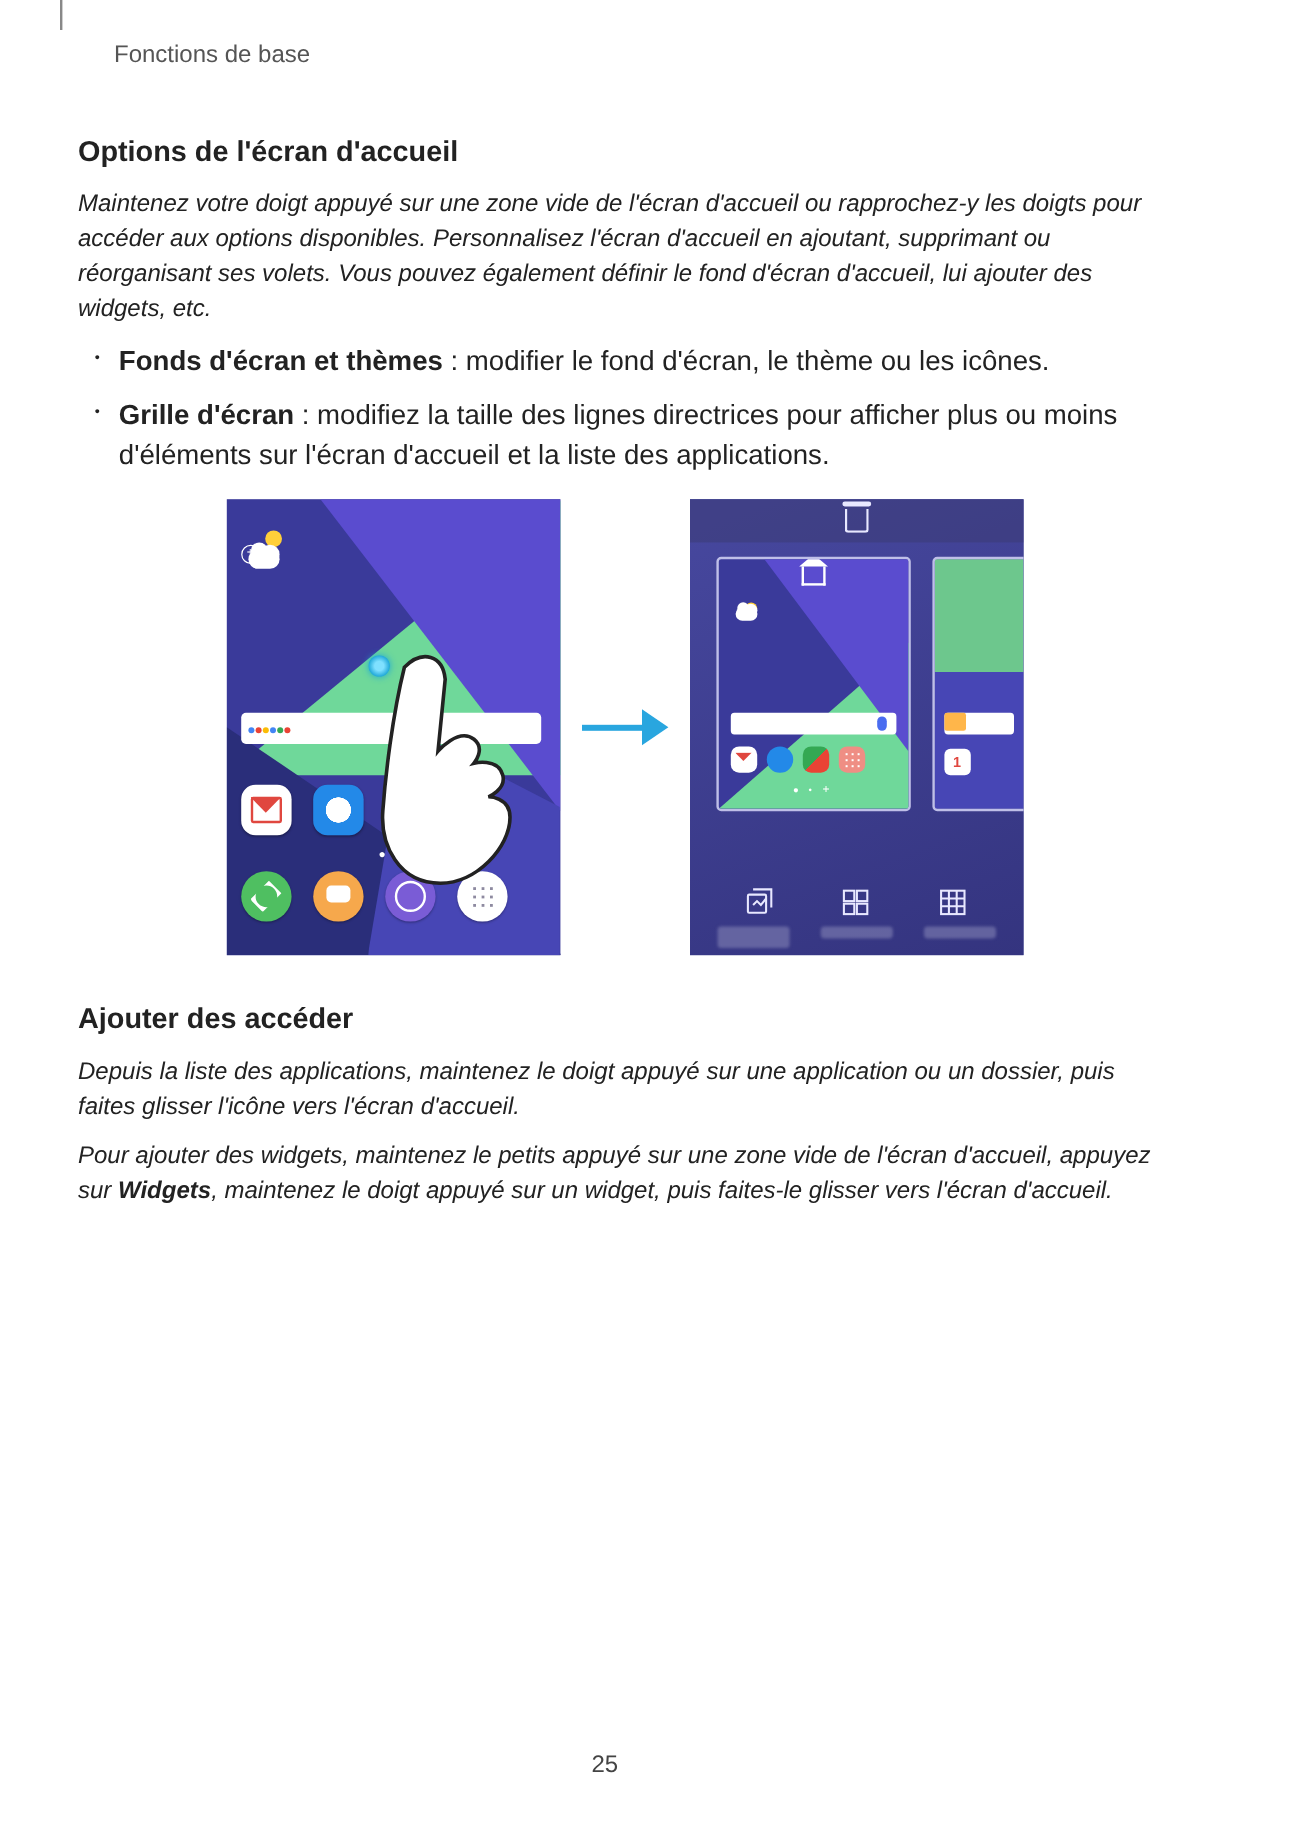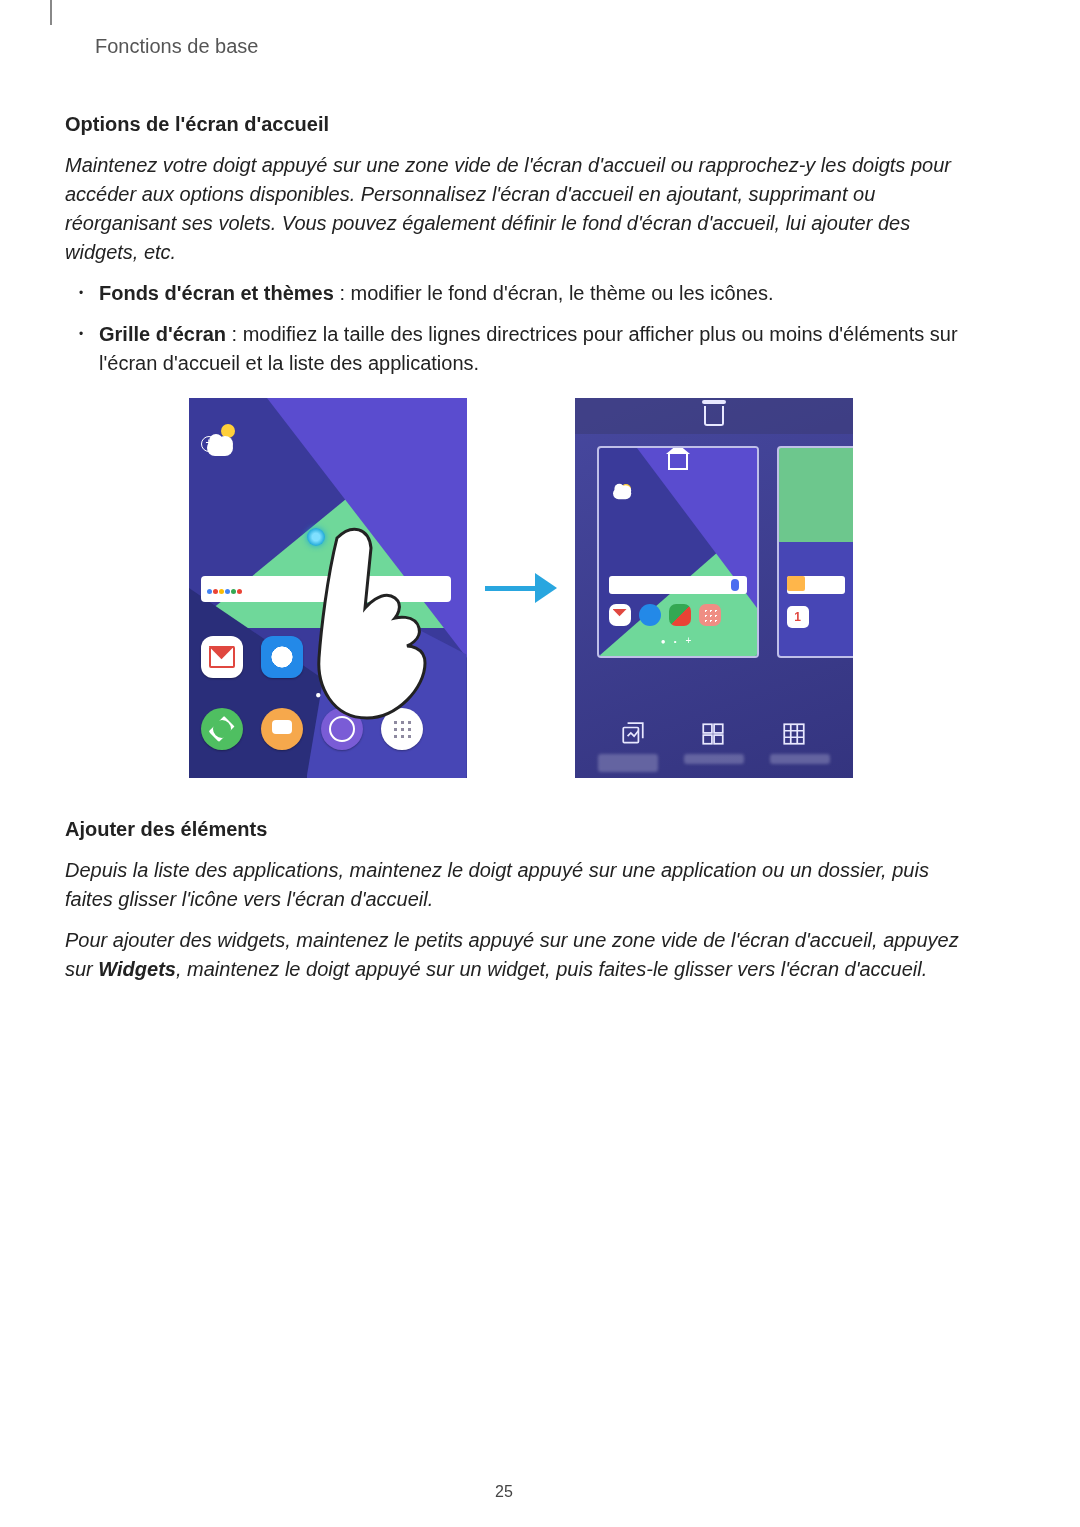--- a/index.html
+++ b/index.html
@@ -24,39 +24,39 @@
     height: 25px;
     width: 2px;
     background: #888;
   }
   .breadcrumb {
     font-size: 20px;
     color: #555;
     margin: 5px 0 55px 30px;
   }
   h2.section {
-    font-size: 20px;
+    font-size: 24px;
     font-weight: 700;
     margin: 0 0 15px 0;
   }
   p.body {
     font-size: 20px;
     line-height: 1.45;
     margin: 0 0 12px 0;
     font-style: italic;
   }
   ul.bullets {
     list-style: none;
     padding: 0;
     margin: 6px 0 20px 0;
   }
   ul.bullets li {
     position: relative;
     padding-left: 34px;
-    font-size: 20px;
+    font-size: 23px;
     line-height: 1.45;
     margin-bottom: 12px;
   }
   ul.bullets li::before {
     content: "•";
     position: absolute;
     left: 14px;
     top: 6px;
     font-size: 12px;
     color: #222;
@@ -186,21 +186,21 @@
   .side-panel .sp-folder{position:absolute;left:8px;top:128px;width:18px;height:15px;background:#ffb64a;border-radius:2px;}
   .side-panel .sp-cal{position:absolute;left:8px;top:158px;width:22px;height:22px;background:#fff;border-radius:5px;color:#e0473f;font-size:12px;text-align:center;line-height:22px;font-weight:700;}
 
   .opt-icons{ position:absolute; bottom:30px; left:0; right:0; display:flex; justify-content:space-around; padding:0 18px;}
   .opt-ic{ width:28px; height:28px; display:flex; align-items:center; justify-content:center;}
   .opt-ic svg{ width:26px; height:26px; stroke:#e8e8ff; fill:none; stroke-width:1.6;}
   .opt-labels{ position:absolute; bottom:6px; left:0; right:0; display:flex; justify-content:space-around; padding:0 10px;}
   .opt-labels span{ width:60px; height:10px; background:rgba(130,130,180,.6); border-radius:3px; filter:blur(1.5px);}
   .opt-labels span:first-child{height:18px;}
 
-  .page-number { position:absolute; bottom:26px; width:100%; left:0; text-align:center; font-size:16px; color:#444;}
+  .page-number { position:absolute; bottom:44px; width:100%; left:0; text-align:center; font-size:20px; color:#444;}
 </style>
 </head>
 <body>
 
 <div class="page">
   <div class="top-rule"></div>
   <div class="breadcrumb">Fonctions de base</div>
 
   <h2 class="section">Options de l'écran d'accueil</h2>
   <p class="body">Maintenez votre doigt appuyé sur une zone vide de l'écran d'accueil ou rapprochez-y les doigts pour accéder aux options disponibles. Personnalisez l'écran d'accueil en ajoutant, supprimant ou réorganisant ses volets. Vous pouvez également définir le fond d'écran d'accueil, lui ajouter des widgets, etc.</p>
@@ -310,20 +310,20 @@
         </div>
       </div>
       <div class="opt-labels">
         <span></span>
           <span></span>
           <span></span>
       </div>
     </div>
   </div>
 
-  <h2 class="section">Ajouter des éléments</h2>
+  <h2 class="section">Ajouter des accéder</h2>
   <p class="body">Depuis la liste des applications, maintenez le doigt appuyé sur une application ou un dossier, puis faites glisser l'icône vers l'écran d'accueil.</p>
   <p class="body">
     <span>Pour ajouter des widgets, maintenez le petits appuyé sur une zone vide de l'écran d'accueil, appuyez sur </span><span class="bold">Widgets</span><span>, maintenez le doigt appuyé sur un widget, puis faites-le glisser vers l'écran d'accueil.</span>
   </p>
 
   <div class="page-number">25</div>
 </div>
 
 </body></html>

